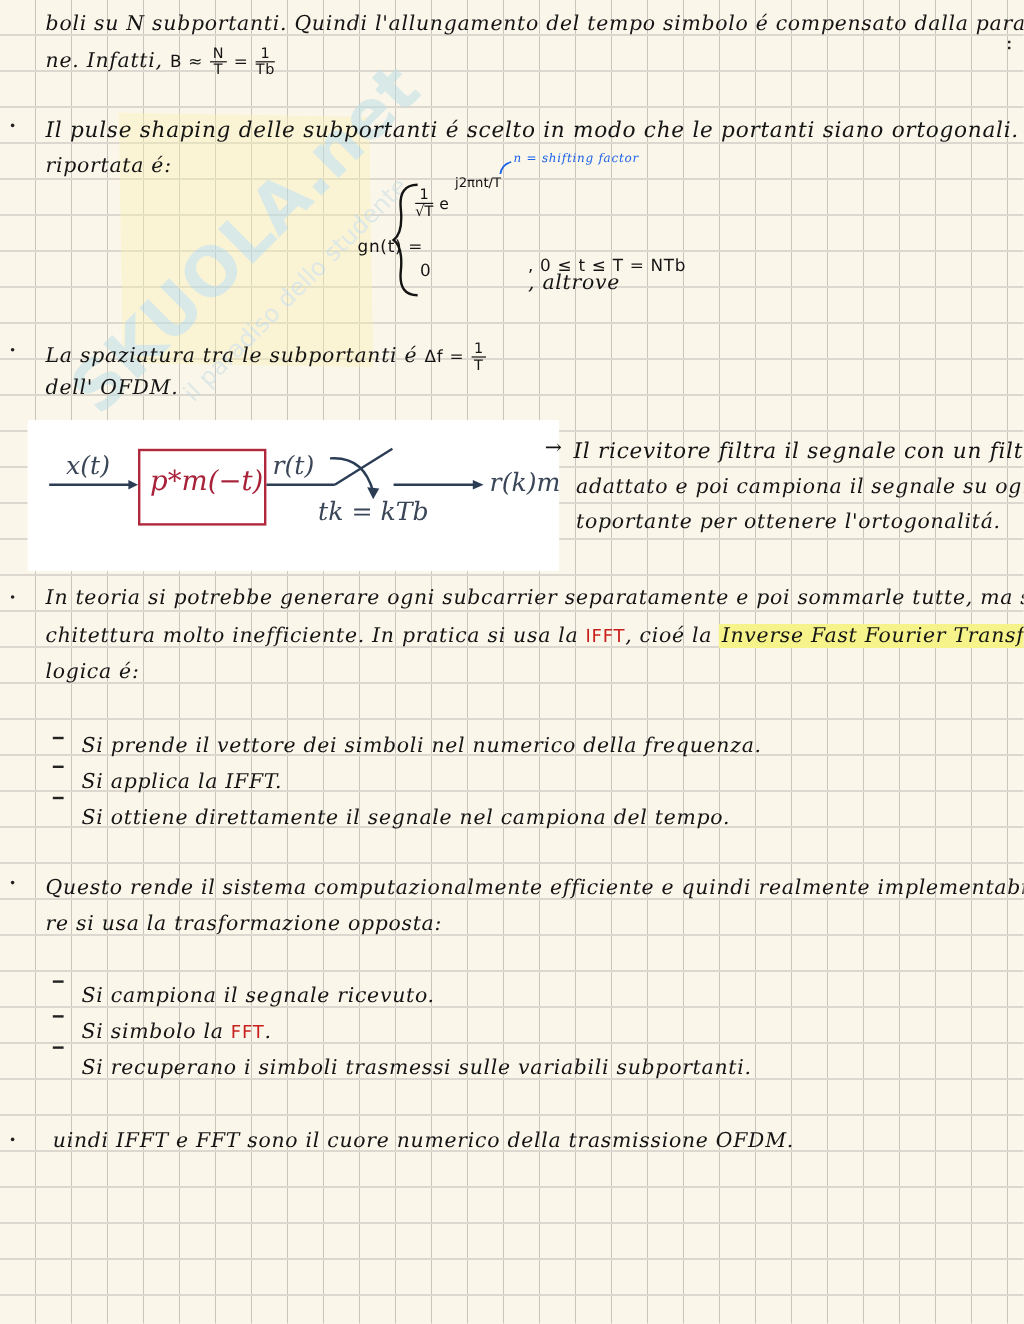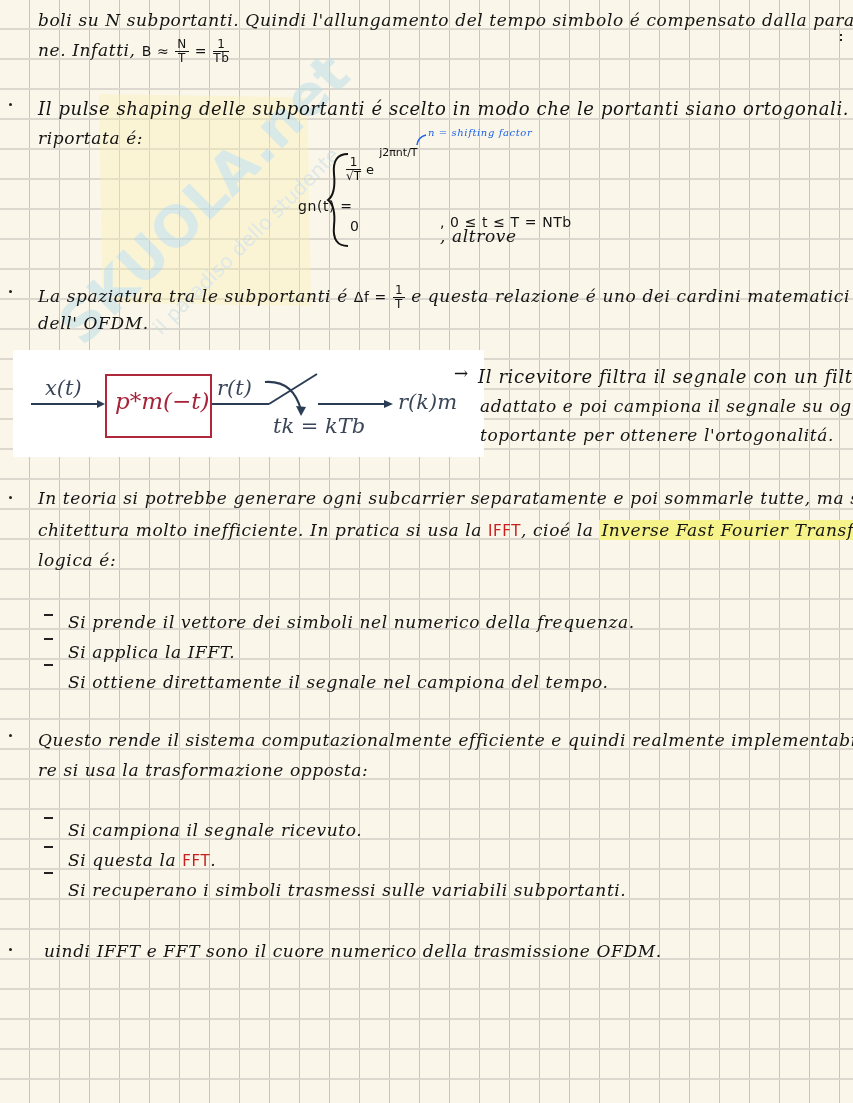--- a/index.html
+++ b/index.html
@@ -26,22 +26,22 @@
   .bullet { position: absolute; width: 3px; height: 3px; background: #222; border-radius: 50%; }
   .dash { position: absolute; width: 9px; height: 2px; background: #222; }
   .red { color: #c8201e; font-style: normal; font-family: "DejaVu Sans", sans-serif; font-size: 15px; }
   .hl { background: #f6f38a; padding: 0 2px; }
   .math { font-family: "DejaVu Sans", sans-serif; font-style: normal; font-size: 14px; }
   .frac { display: inline-block; vertical-align: middle; text-align: center; font-family: "DejaVu Sans", sans-serif; font-style: normal; font-size: 12px; line-height: 13px; }
   .frac .num { display: block; border-bottom: 1.5px solid #141414; padding: 0 2px; }
   .frac .den { display: block; }
   .blue { color: #1c63e8; font-size: 13px; }
   .diagram {
-    position: absolute; left: 13px; top: 350px; width: 443px; height: 107px;
-    background: #ffffff; border-radius: 2px; padding-left: 28px;
+    position: absolute; left: 23px; top: 350px; width: 443px; height: 126px;
+    background: #ffffff; border-radius: 2px;
   }
   .diagram .lbl { position: absolute; font-family: "DejaVu Serif", serif; font-style: italic; color: #3a4658; font-size: 21px; }
   .diagram .box {
     position: absolute; left: 92px; top: 24px; width: 107px; height: 64px;
     border: 2px solid #b0283c; box-sizing: border-box;
   }
   .diagram .boxlbl { position: absolute; left: 102px; top: 38px; font-family: "DejaVu Serif", serif; font-style: italic; color: #a8223a; font-size: 23px; }
 </style>
 </head>
 <body>
@@ -84,40 +84,39 @@
 </div>
 <div class="line math" style="left:440px; top:166px; font-size:14px;margin-top:48px;">,   0 ≤ t ≤ T = NTb</div>
 <div class="line math" style="left:350px; top:218px; font-size:14px;">0</div>
 <div class="line" style="left:440px; top:226px;">,  altrove</div>
 
 <div class="bullet" style="left:9px; top:290px;"></div>
 <div class="line" style="left:38px; top:284px;">
   <span>La spaziatura tra le subportanti é</span>
   <span class="math">Δf =</span>
   <span class="frac"><span class="num">1</span><span class="den">T</span></span>
-  <span>e questa relazione é uno dei cardini matematici</span>
 </div>
 <div class="line" style="left:38px; top:313px;">dell' OFDM.</div>
 
 <div class="diagram">
   <svg style="position:absolute; left:0; top:0;" width="443" height="107">
     <line x1="18" y1="54" x2="88" y2="54" stroke="#2b3d55" stroke-width="2"></line>
     <polygon points="92,54 84,50 84,58" fill="#2b3d55"></polygon>
     <line x1="199" y1="54" x2="256" y2="54" stroke="#2b3d55" stroke-width="2"></line>
     <line x1="256" y1="54" x2="304" y2="24" stroke="#2b3d55" stroke-width="2"></line>
     <path d="M252 32 Q280 30 288 60" stroke="#2b3d55" stroke-width="2" fill="none"></path>
     <polygon points="288,66 283,56 293,57" fill="#2b3d55"></polygon>
     <line x1="305" y1="54" x2="374" y2="54" stroke="#2b3d55" stroke-width="2"></line>
     <polygon points="380,54 371,50 371,58" fill="#2b3d55"></polygon>
   </svg>
   <div class="lbl" style="left:32px; top:26px;">x(t)</div>
   <div class="box"></div>
   <div class="boxlbl">p*m(−t)</div>
   <div class="lbl" style="left:204px; top:26px;">r(t)</div>
-  <div class="lbl" style="left:242px; top:64px;margin-left:18px;">tk = kTb</div>
+  <div class="lbl" style="left:242px; top:64px;">tk = kTb</div>
   <div class="lbl" style="left:385px; top:40px;">r(k)m</div>
 </div>
 
 <div class="line" style="left:454px; top:363px;">→</div>
 <div class="line" style="left:478px; top:366px; font-size:18px;">Il ricevitore filtra il segnale con un filtro</div>
 <div class="line" style="left:480px; top:396px;">adattato e poi campiona il segnale su ogni sot</div>
 <div class="line" style="left:480px; top:425px;">toportante per ottenere l'ortogonalitá.</div>
 
 <div class="bullet" style="left:9px; top:496px;"></div>
 <div class="line" style="left:38px; top:488px;">In teoria si potrebbe generare ogni subcarrier separatamente e poi sommarle tutte, ma sarebbe un'ar</div>
@@ -136,20 +135,20 @@
 <div class="line" style="left:68px; top:672px;">Si ottiene direttamente il segnale nel campiona del tempo.</div>
 
 <div class="bullet" style="left:9px; top:734px;"></div>
 <div class="line" style="left:38px; top:730px;">Questo rende il sistema computazionalmente efficiente e quindi realmente implementabile. Al ricevito</div>
 <div class="line" style="left:38px; top:760px;">re si usa la trasformazione opposta:</div>
 
 <div class="dash" style="left:44px; top:817px;"></div>
 <div class="line" style="left:68px; top:820px;">Si campiona il segnale ricevuto.</div>
 <div class="dash" style="left:44px; top:846px;"></div>
 <div class="line" style="left:68px; top:850px;">
-  <span>Si questa la</span>
+  <span>Si simbolo la</span>
   <span class="red">FFT</span><span>.</span>
 </div>
 <div class="dash" style="left:44px; top:872px;"></div>
 <div class="line" style="left:68px; top:880px;">Si recuperano i simboli trasmessi sulle variabili subportanti.</div>
 
 <div class="bullet" style="left:9px; top:948px;"></div>
 <div class="line" style="left:44px; top:941px;">uindi IFFT e FFT sono il cuore numerico della trasmissione OFDM.</div>
 
 </body></html>

